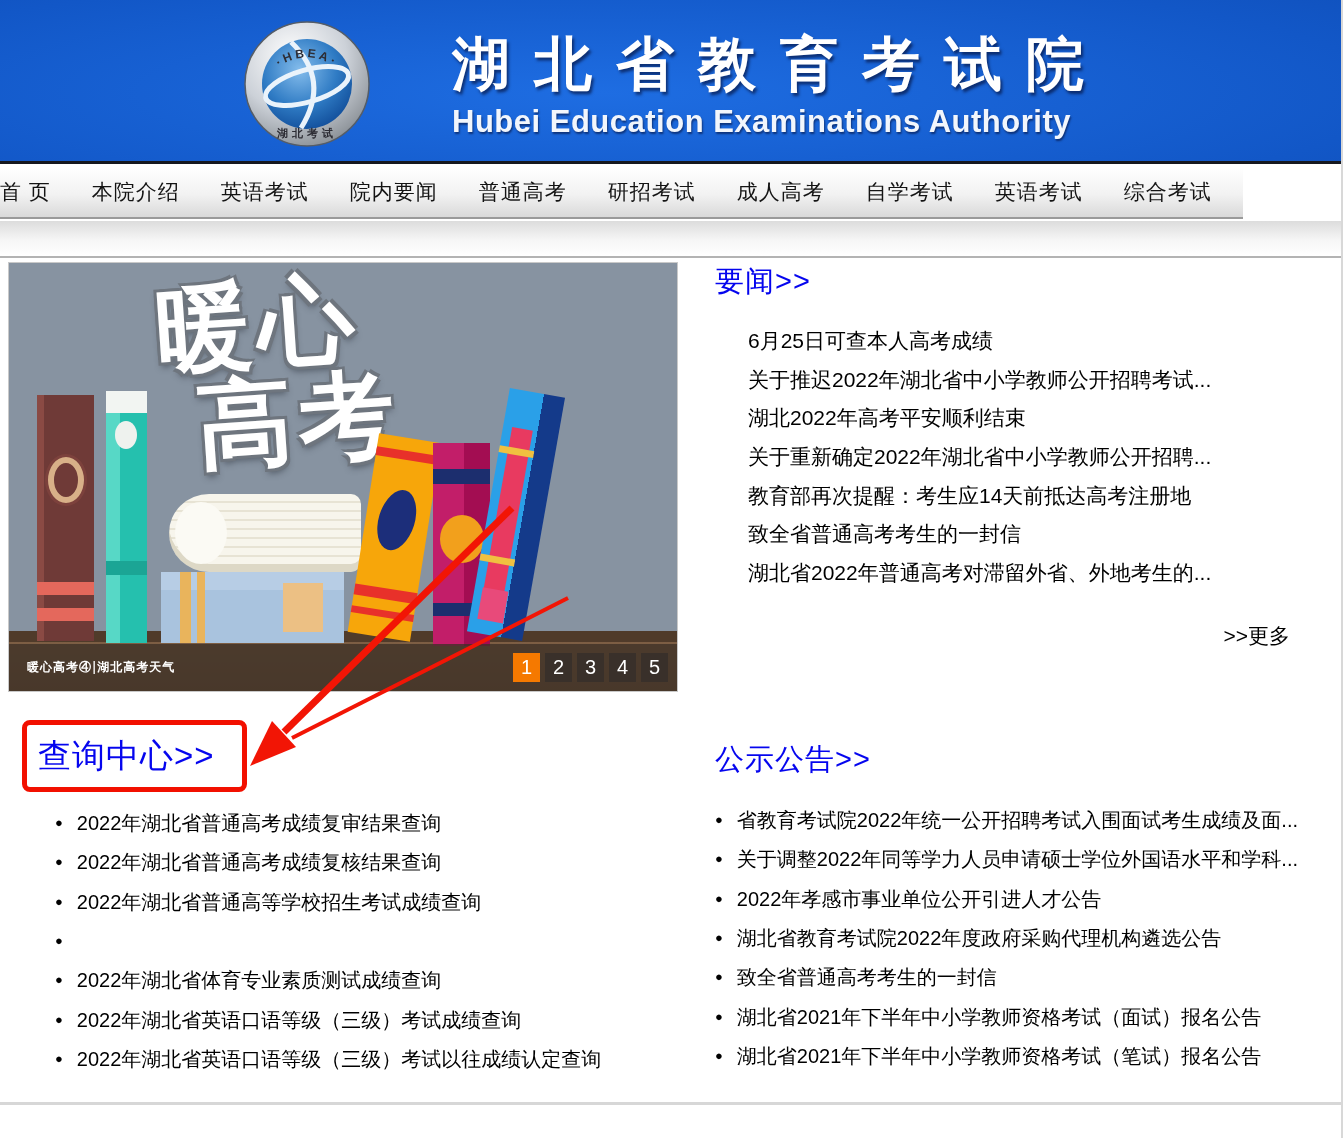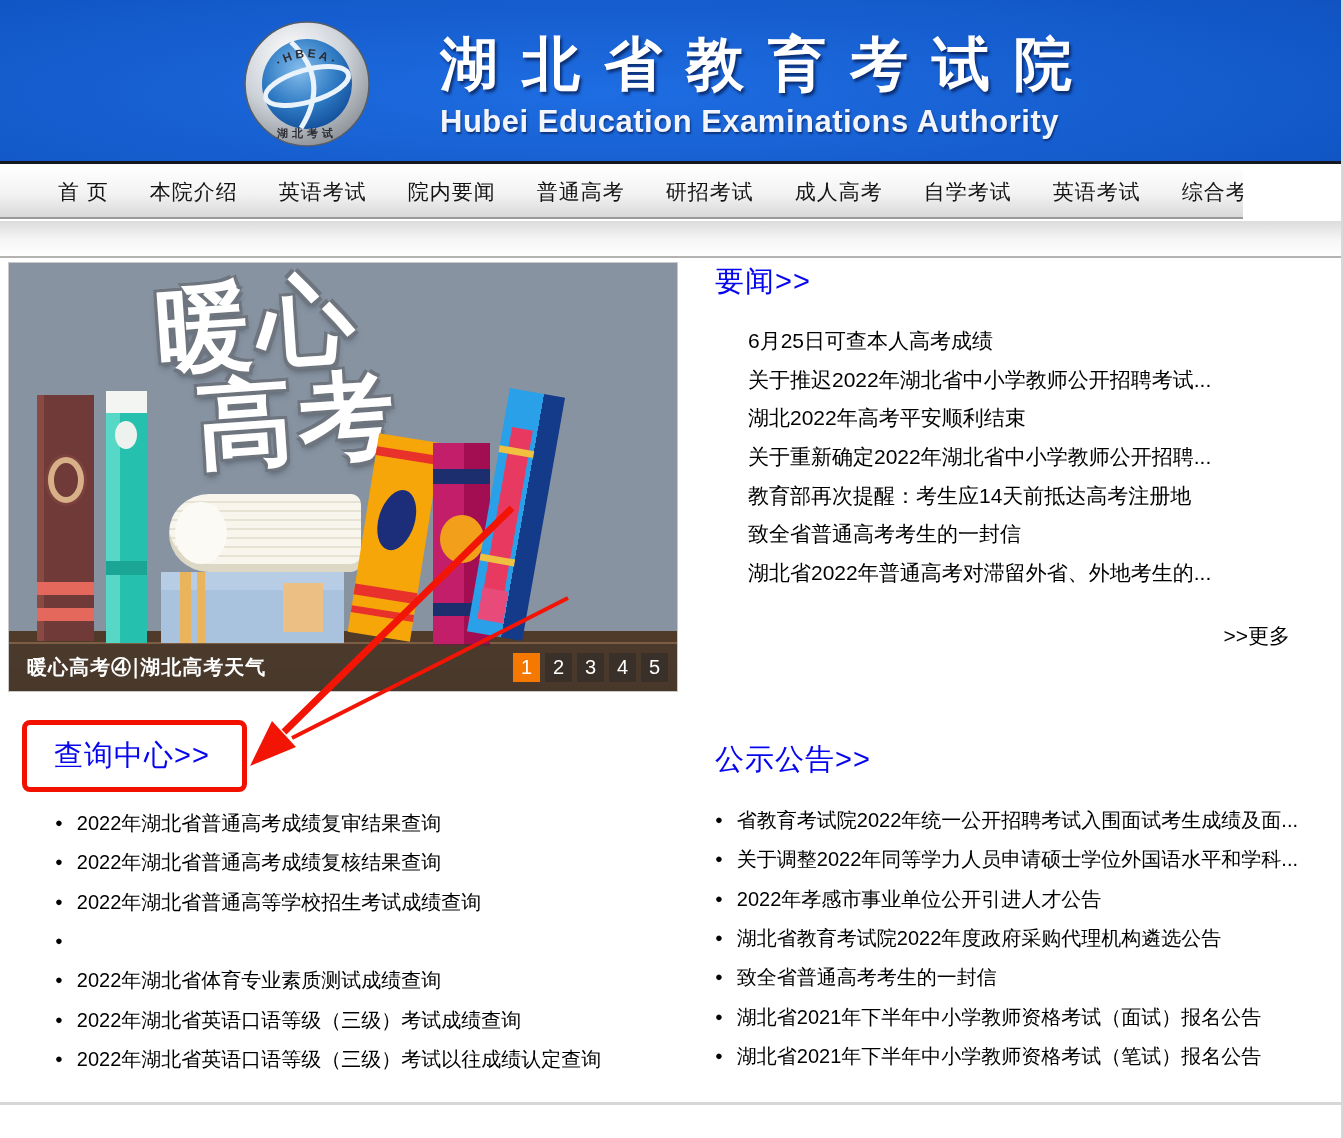--- a/index.html
+++ b/index.html
@@ -5,31 +5,31 @@
   * { margin:0; padding:0; box-sizing:border-box; }
   html,body { background:#fff; }
   body { font-family:"Liberation Sans","DejaVu Sans",sans-serif; }
   #root { position:relative; width:1343px; height:1138px; background:#fff; overflow:hidden; border-right:2px solid #d8d8d8; }
 
   
   .site-header { position:absolute; left:0; top:0; width:1343px; height:164px;
     background:radial-gradient(ellipse 130% 170% at 45% 58%, #1e6de2 0%, #1257c7 45%, #0a3f9e 100%);
     border-bottom:3px solid #16181f; }
   .logo-wrap { position:absolute; left:243px; top:20px; width:128px; height:128px; }
-  .brand { position:absolute; left:440px; top:26px; width:700px; }
+  .brand { position:absolute; left:452px; top:26px; width:700px; }
   .brand-zh { font-family:"DejaVu Serif","Liberation Serif",serif; font-weight:bold; color:#fff;
     font-size:58px; letter-spacing:24px; white-space:nowrap; text-shadow:2px 3px 3px rgba(0,0,30,.55); }
   .brand-en { font-weight:bold; color:#f2f6fc; font-size:31px; letter-spacing:.5px;
     text-shadow:1px 2px 2px rgba(0,0,30,.5); }
 
   
   .nav-bar { position:absolute; left:0; top:167px; width:1243px; height:52px;
     background:linear-gradient(#ffffff 0%, #f2f2f2 55%, #d9d9d9 100%);
     border-bottom:2px solid #9a9a9a; display:flex; align-items:center;
-    padding-left:58px; gap:41px; overflow:hidden; white-space:nowrap; }
+    gap:41px; overflow:hidden; white-space:nowrap; }
   .nav-item { font-size:21px; color:#141414; letter-spacing:1px; cursor:pointer; flex:0 0 auto; }
   .sub-strip { position:absolute; left:0; top:221px; width:1343px; height:37px;
     background:linear-gradient(#dcdcdc 0%, #f6f6f6 55%, #ffffff 100%);
     border-bottom:2px solid #b3b3b3; }
 
   
   .carousel { position:absolute; left:8px; top:262px; width:670px; height:430px;
     border:1px solid #c9c9c9; background:#8793a1; overflow:hidden; }
   .headline { position:absolute; left:150px; top:8px; width:360px; transform:rotate(-4deg);
     font-family:"DejaVu Sans","Liberation Sans",sans-serif; font-weight:bold; color:#fff;
@@ -68,42 +68,42 @@
   .b-magenta .n1 { position:absolute; left:0; top:26px; width:100%; height:15px; background:#1c2e6e; }
   .b-magenta .circ { position:absolute; left:7px; top:72px; width:44px; height:48px; border-radius:50%; background:#f2a01c; }
   .b-magenta .n2 { position:absolute; left:0; bottom:30px; width:100%; height:13px; background:#1c2e6e; }
   .b-blue { left:479px; top:128px; width:56px; height:247px; background:linear-gradient(90deg,#2aa0e8 0 62%,#143a8a 62% 100%); transform:rotate(10deg); }
   .b-blue .pink { position:absolute; left:9px; top:38px; width:21px; height:172px; background:#e83a60; }
   .b-blue .yy1 { position:absolute; left:0; top:58px; width:62%; height:7px; background:#f0c040; }
   .b-blue .yy2 { position:absolute; left:0; top:168px; width:62%; height:7px; background:#f0c040; }
   .b-blue .patch { position:absolute; left:8px; bottom:14px; width:26px; height:32px; background:#e84a7a; }
   .caption-bar { position:absolute; left:0; bottom:0; width:670px; height:47px;
     background:rgba(62,49,38,.78); display:flex; align-items:center; z-index:5; }
-  .caption-text { color:#fff; font-weight:bold; font-size:20px; margin-left:18px;
+  .caption-text { color:#fff; font-weight:bold; font-size:12px; margin-left:18px;
     font-family:"DejaVu Serif","Liberation Serif",serif; letter-spacing:1px; }
   .pager { position:absolute; right:11px; top:9px; display:flex; gap:5px; }
   .page-box { width:27px; height:29px; background:#39302a; color:#fff; font-size:20px;
     display:flex; align-items:center; justify-content:center; cursor:pointer; }
   .page-box.active { background:#f57900; }
 
   
   .sec-title { position:absolute; color:#0505ee; font-size:29px; letter-spacing:1px; cursor:pointer; white-space:nowrap; }
   #news-title { left:715px; top:262px; }
   .news-list { position:absolute; left:748px; top:322px; width:590px; list-style:none; }
   .news-list li { height:38.6px; font-size:21px; color:#000; white-space:nowrap; overflow:hidden; display:flex; align-items:center; }
   .news-more { position:absolute; left:1100px; top:622px; width:190px; text-align:right; font-size:21px; color:#000; cursor:pointer; }
   #ann-title { left:715px; top:740px; }
   .ann-list { position:absolute; left:715px; top:801px; width:625px; list-style:none; }
   .ann-list li, .query-list li { height:39.3px; font-size:20px; color:#000; white-space:nowrap; overflow:hidden; display:flex; align-items:center; }
   .bullet { font-size:13px; margin-right:14px; position:relative; top:-1px; color:#000; flex:0 0 auto; }
 
   
   .qc-box { position:absolute; left:22px; top:720px; width:225px; height:72px;
     border:5px solid #f21000; border-radius:8px; background:#fff; display:flex; align-items:center; }
-  .qc-box .sec-title-inline { color:#0505ee; font-size:29px; margin-left:27px; letter-spacing:1px; cursor:pointer; white-space:nowrap; }
+  .qc-box .sec-title-inline { color:#0505ee; font-size:33px; margin-left:11px; letter-spacing:1px; cursor:pointer; white-space:nowrap; }
   .query-list { position:absolute; left:55px; top:804px; width:620px; list-style:none; }
 
   
   .arrow-svg { position:absolute; left:0; top:259px; width:1343px; height:879px; pointer-events:none; z-index:9; }
 
   .bottom-rule { position:absolute; left:0; top:1102px; width:1343px; height:3px; background:#d7d7d7; }
 </style>
 </head>
 <body>
 

